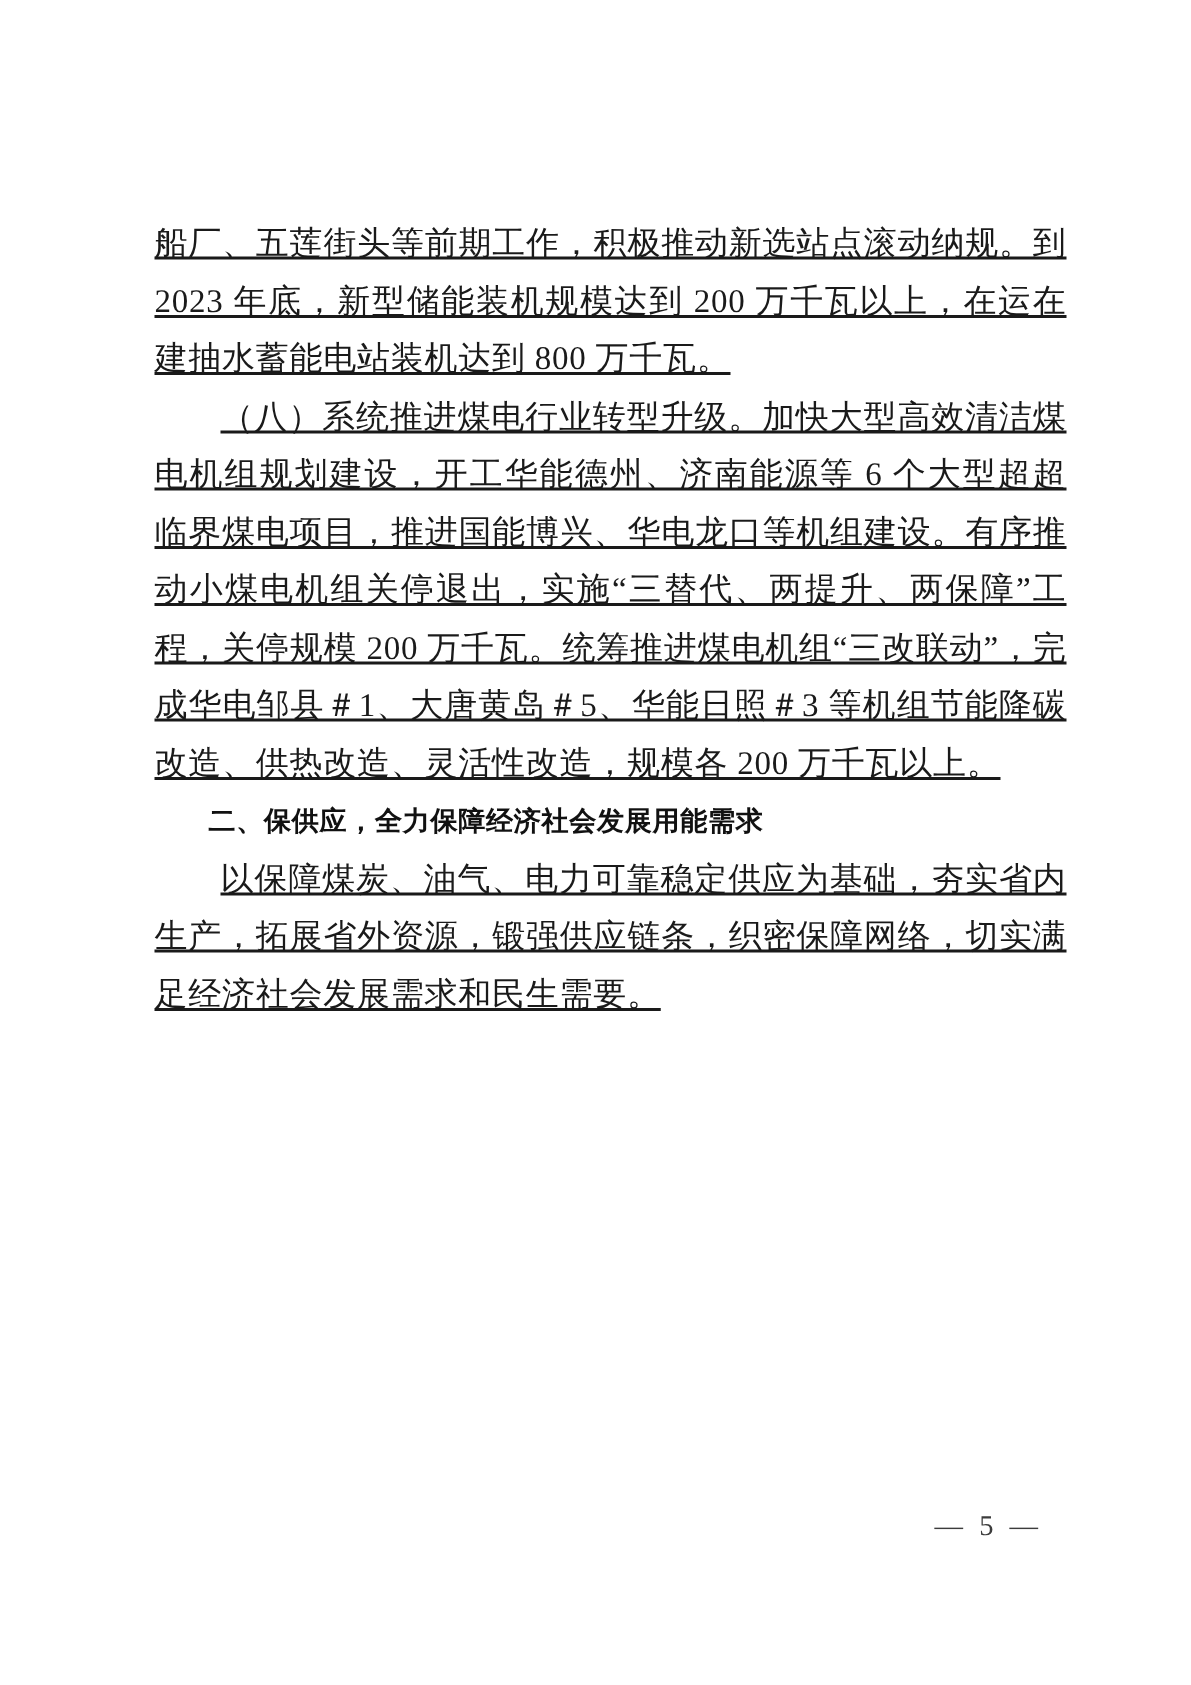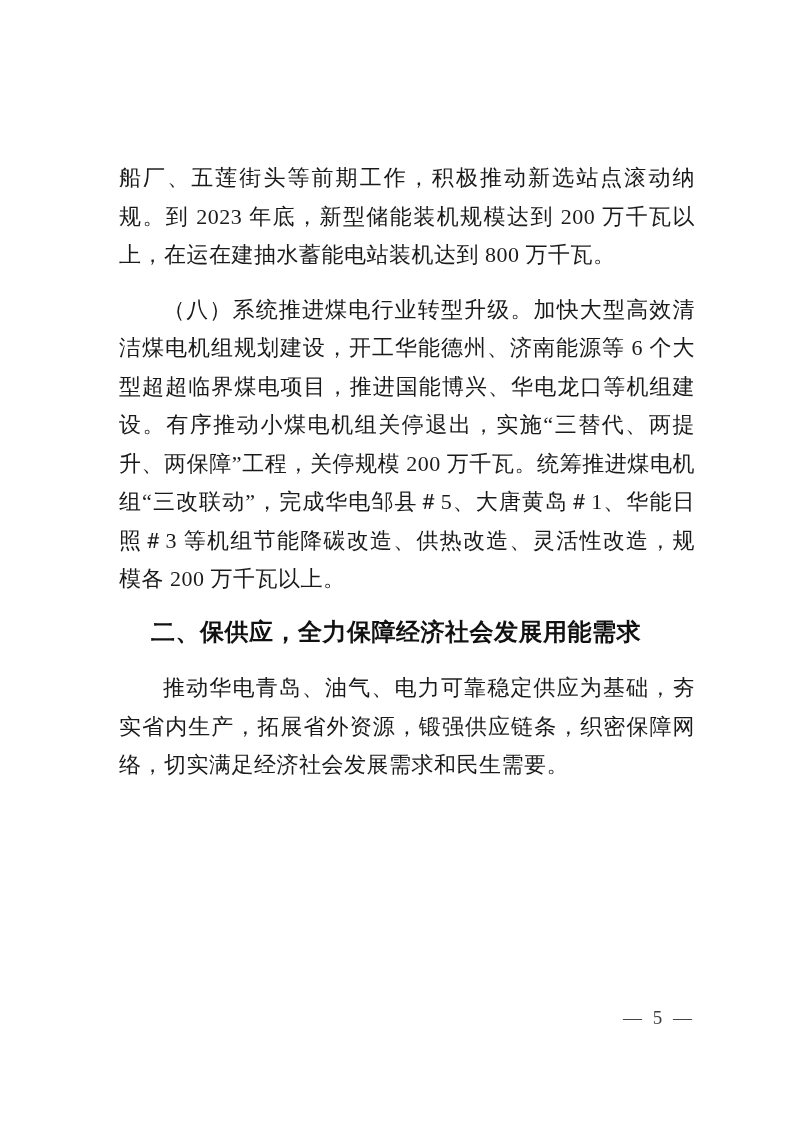--- a/index.html
+++ b/index.html
@@ -21,31 +21,32 @@
     left: 103px;
     top: 143px;
     width: 608px;
     font-size: 22px;
     line-height: 38.5px;
     text-align: justify;
     text-justify: inter-ideograph;
     letter-spacing: 0.5px;
   }
   .para {
-    margin: 16px;
+    margin: 0;
     text-indent: 2em;
+    text-decoration: underline;
   }
   .para.no-indent {
     text-indent: 0;
   }
   .heading {
     margin: 0;
-    font-family: Liberation Mono, monospace;
+    font-family: Liberation Sans, sans-serif;
     font-weight: 700;
-    font-size: 24px;
+    font-size: 18px;
     line-height: 38.5px;
     text-indent: 2em;
     text-align: left;
     color: #111111;
   }
   .page-footer {
     position: absolute;
     top: 1005px;
     right: 99px;
     font-size: 19px;
@@ -54,18 +55,18 @@
     letter-spacing: 3px;
     font-family: "Liberation Serif", serif;
   }
 </style>
 </head>
 <body>
 
 <div class="page">
   <div class="content">
     <p class="para no-indent">船厂、五莲街头等前期工作，积极推动新选站点滚动纳规。到 2023 年底，新型储能装机规模达到 200 万千瓦以上，在运在建抽水蓄能电站装机达到 800 万千瓦。</p>
-    <p class="para">（八）系统推进煤电行业转型升级。加快大型高效清洁煤电机组规划建设，开工华能德州、济南能源等 6 个大型超超临界煤电项目，推进国能博兴、华电龙口等机组建设。有序推动小煤电机组关停退出，实施“三替代、两提升、两保障”工程，关停规模 200 万千瓦。统筹推进煤电机组“三改联动”，完成华电邹县＃5、大唐黄岛＃1、华能日照＃3 等机组节能降碳改造、供热改造、灵活性改造，规模各 200 万千瓦以上。</p>
+    <p class="para">（八）系统推进煤电行业转型升级。加快大型高效清洁煤电机组规划建设，开工华能德州、济南能源等 6 个大型超超临界煤电项目，推进国能博兴、华电龙口等机组建设。有序推动小煤电机组关停退出，实施“三替代、两提升、两保障”工程，关停规模 200 万千瓦。统筹推进煤电机组“三改联动”，完成华电邹县＃1、大唐黄岛＃5、华能日照＃3 等机组节能降碳改造、供热改造、灵活性改造，规模各 200 万千瓦以上。</p>
     <h2 class="heading">二、保供应，全力保障经济社会发展用能需求</h2>
-    <p class="para">推动华电青岛、油气、电力可靠稳定供应为基础，夯实省内生产，拓展省外资源，锻强供应链条，织密保障网络，切实满足经济社会发展需求和民生需要。</p>
+    <p class="para">以保障煤炭、油气、电力可靠稳定供应为基础，夯实省内生产，拓展省外资源，锻强供应链条，织密保障网络，切实满足经济社会发展需求和民生需要。</p>
   </div>
   <div class="page-footer">— 5 —</div>
 </div>
 
 </body></html>

